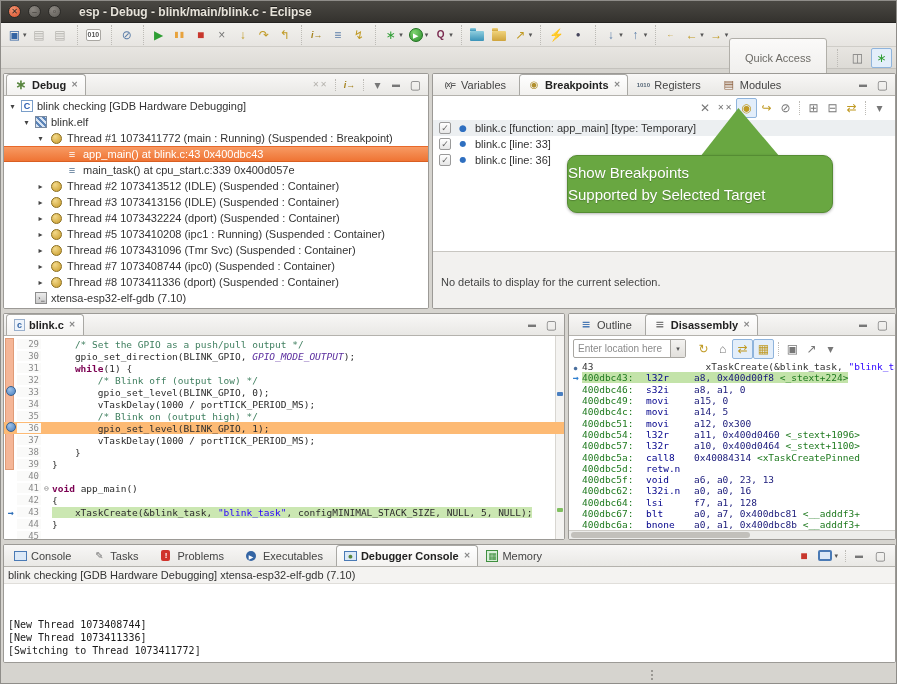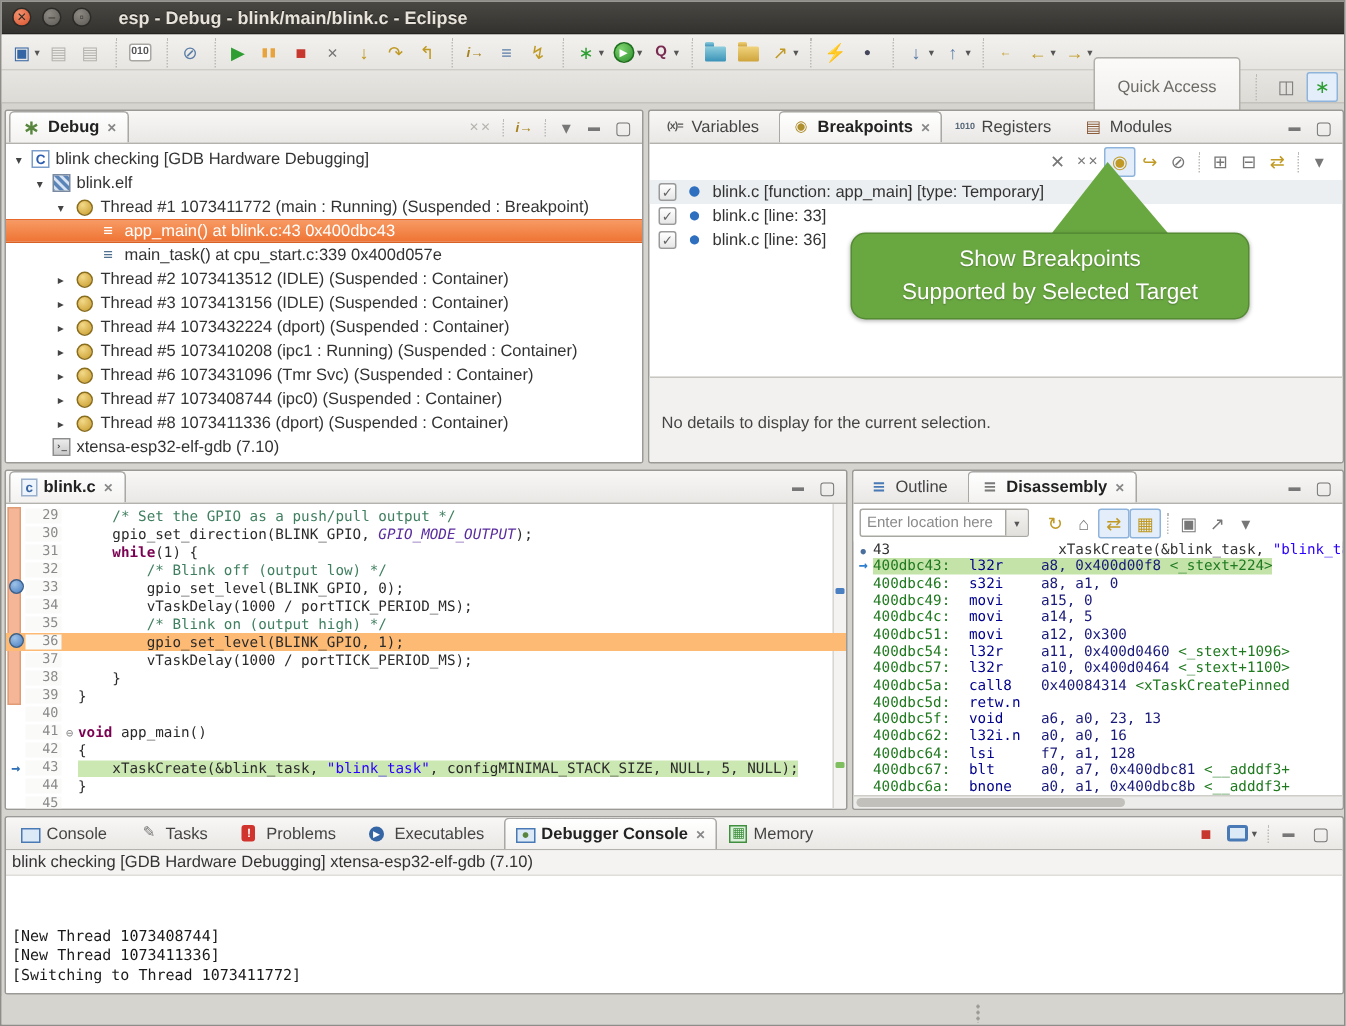--- a/index.html
+++ b/index.html
@@ -49,21 +49,21 @@
   .glyph.monitor{width:14px;height:11px;border:2px solid #4a7ab5;border-radius:2px;background:#dcE9f7;background:#dce9f7}
   .dd{font-size:7px;color:#555;margin-left:2px}
   .qa-btn{border:1px solid #b1afa9;border-radius:3px;background:linear-gradient(#fbfaf9,#efeeec);
     color:#6d6b66;font-size:11px;padding:13px 15px}
   .persp{display:flex;align-items:center;gap:4px;border-left:1px dotted #bdbbb6;padding-left:10px;height:18px}
 
   
   .panel{position:absolute;background:#fff;border:1px solid #9c9a96;border-radius:2px;overflow:hidden}
   .tabbar{height:22px;background:linear-gradient(#f8f7f6,#e9e8e5);border-bottom:1px solid #b4b2ad;
     display:flex;align-items:center;padding-left:2px}
-  .tabs{display:flex;align-items:center;height:22px}
+  .tabs{display:flex;align-items:flex-start;height:22px}
   .tab{display:inline-flex;align-items:center;gap:4px;height:21px;padding:0 7px;font-size:11px;color:#444;
     border:1px solid transparent;border-bottom:none;border-radius:3.5px 3.5px 0 0;white-space:nowrap}
   .tab.active{background:linear-gradient(#ffffff,#f3f2f0);border-color:#a9a8a4;font-weight:bold;color:#222}
   .tclose{font-size:8px;color:#888;padding-left:1px}
   .winbtns{margin-left:auto;display:flex;align-items:center;padding-right:3px}
   .winbtns .tbbtn{height:18px}
 
   
   .ic{display:inline-block;width:14px;height:12px;position:relative;flex:none}
   .ic::before{position:absolute;left:0;top:0;width:100%;text-align:center}
@@ -108,21 +108,21 @@
   .brow{display:flex;align-items:center;gap:5px;height:16px;font-size:11px;padding-left:6px;white-space:nowrap}
   .brow.sel{background:#eceff1}
   .cb{width:12px;height:12px;border:1px solid #9a9a9a;border-radius:2px;background:linear-gradient(#fff,#e6e6e6);
       font-size:9px;line-height:11px;color:#666;text-align:center;flex:none}
   .bp-details{position:absolute;left:0;right:0;bottom:0;top:177px;background:#f2f1ef;border-top:1px solid #c8c6c1;
       font-size:11px;color:#444;padding:24px 8px}
 
   
   .callout-box{position:absolute;left:566px;top:154px;width:266px;height:58px;background:#69a741;
      border:1px solid #558c33;border-radius:10px;z-index:60;display:flex;flex-direction:column;
-     align-items:center;justify-content:center;color:#fff;font-size:15px;line-height:1.45;
+     align-items:flex-start;justify-content:center;color:#fff;font-size:15px;line-height:1.45;
      text-shadow:0 1px 1px rgba(0,0,0,.25);box-shadow:0 1px 3px rgba(0,0,0,.3)}
   .callout-arrow{position:absolute;left:699px;top:107px;width:80px;height:49px;background:#69a741;z-index:59;
      clip-path:polygon(48% 0,0 100%,100% 100%)}
 
   
   .edbody{position:relative;height:calc(100% - 22px);background:#fff;overflow:hidden;
      font-family:"DejaVu Sans Mono",monospace;font-size:9.5px}
   .rangebar{position:absolute;left:1px;top:2px;width:9px;height:132px;background:#f5b697;border:1px solid #e09b77;z-index:0}
   .eline{display:flex;align-items:center;height:12px;position:relative;z-index:1}
   .eline.hl-blue{background:#fdba74}

